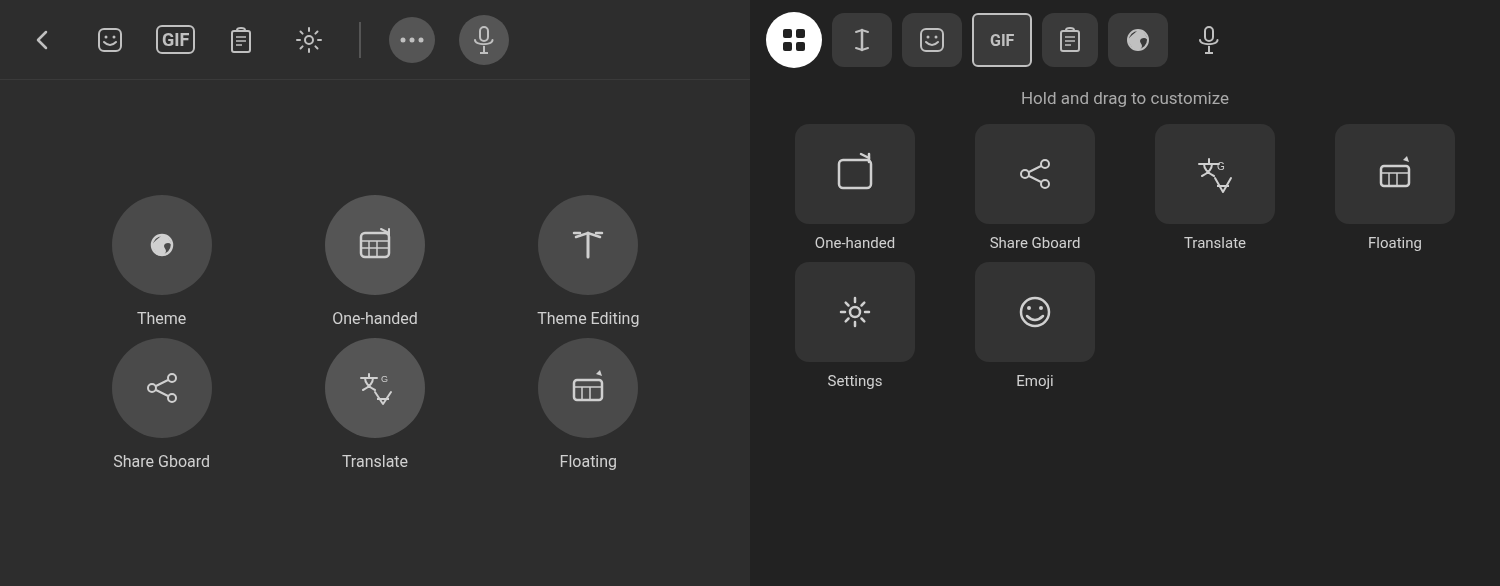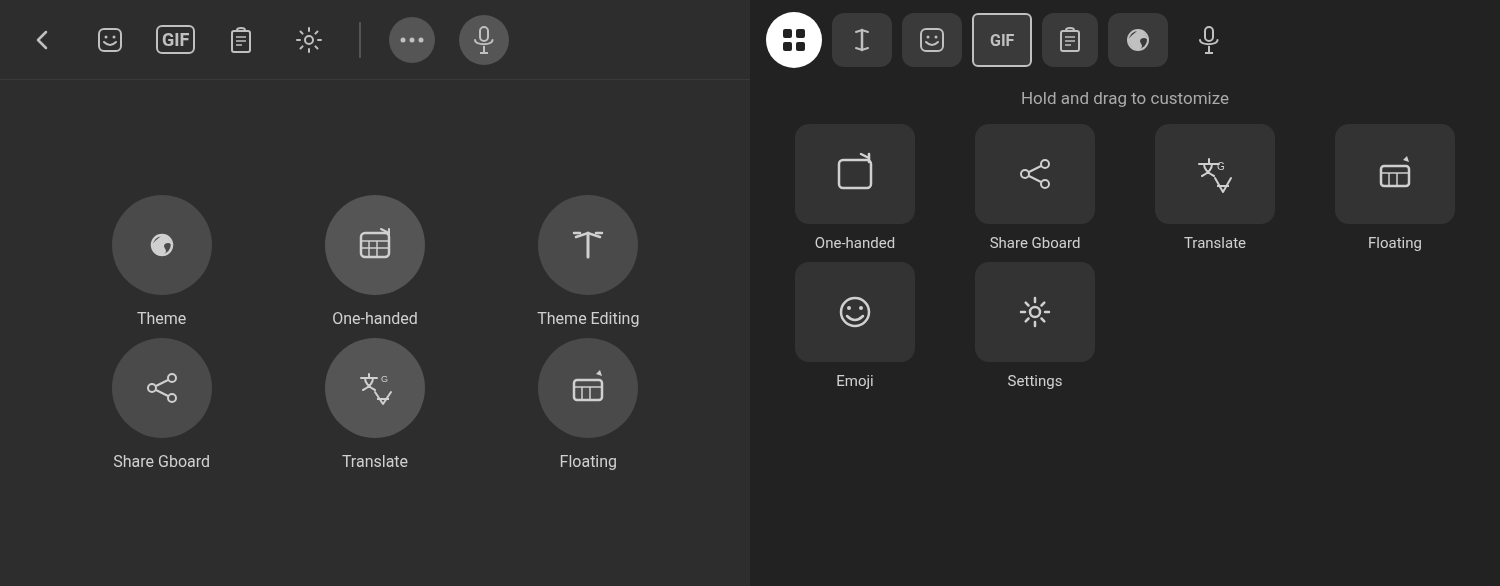--- a/index.html
+++ b/index.html
@@ -434,32 +434,32 @@
       </div>
       <span class="right-grid-label">Floating</span>
     </div>
   </div>
 
   <div class="right-grid-row2">
 
     <div class="right-grid-item">
       <div class="right-grid-icon">
         <svg width="44" height="44" viewBox="0 0 44 44" fill="none">
+          <circle cx="22" cy="22" r="5" stroke="#d0d0d0" stroke-width="2.5"></circle>
+          <path d="M22 8v4M22 32v4M8 22h4M32 22h4M12.7 12.7l2.8 2.8M28.5 28.5l2.8 2.8M12.7 31.3l2.8-2.8M28.5 15.5l2.8-2.8" stroke="#d0d0d0" stroke-width="2.5" stroke-linecap="round"></path>
+        </svg>
+      </div>
+      <span class="right-grid-label">Settings</span>
+    </div>
+
+    <div class="right-grid-item">
+      <div class="right-grid-icon">
+        <svg width="44" height="44" viewBox="0 0 44 44" fill="none">
           <circle cx="22" cy="22" r="14" stroke="#d0d0d0" stroke-width="2.5"></circle>
           <path d="M14 26 Q22 34 30 26" stroke="#d0d0d0" stroke-width="2.5" fill="none" stroke-linecap="round"></path>
           <circle cx="16" cy="18" r="2" fill="#d0d0d0"></circle>
           <circle cx="28" cy="18" r="2" fill="#d0d0d0"></circle>
         </svg>
       </div>
       <span class="right-grid-label">Emoji</span>
     </div>
-
-    <div class="right-grid-item">
-      <div class="right-grid-icon">
-        <svg width="44" height="44" viewBox="0 0 44 44" fill="none">
-          <circle cx="22" cy="22" r="5" stroke="#d0d0d0" stroke-width="2.5"></circle>
-          <path d="M22 8v4M22 32v4M8 22h4M32 22h4M12.7 12.7l2.8 2.8M28.5 28.5l2.8 2.8M12.7 31.3l2.8-2.8M28.5 15.5l2.8-2.8" stroke="#d0d0d0" stroke-width="2.5" stroke-linecap="round"></path>
-        </svg>
-      </div>
-      <span class="right-grid-label">Settings</span>
-    </div>
   </div>
 </div>
 
 </body></html>

